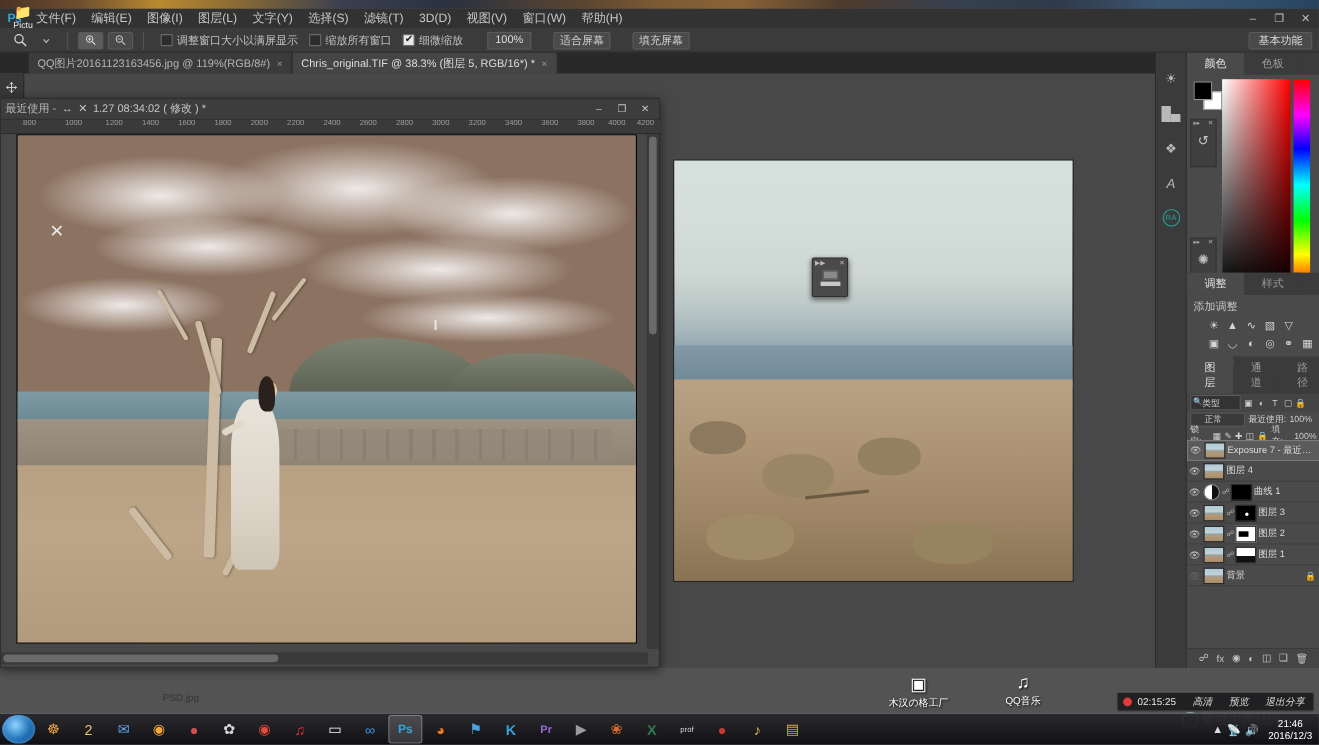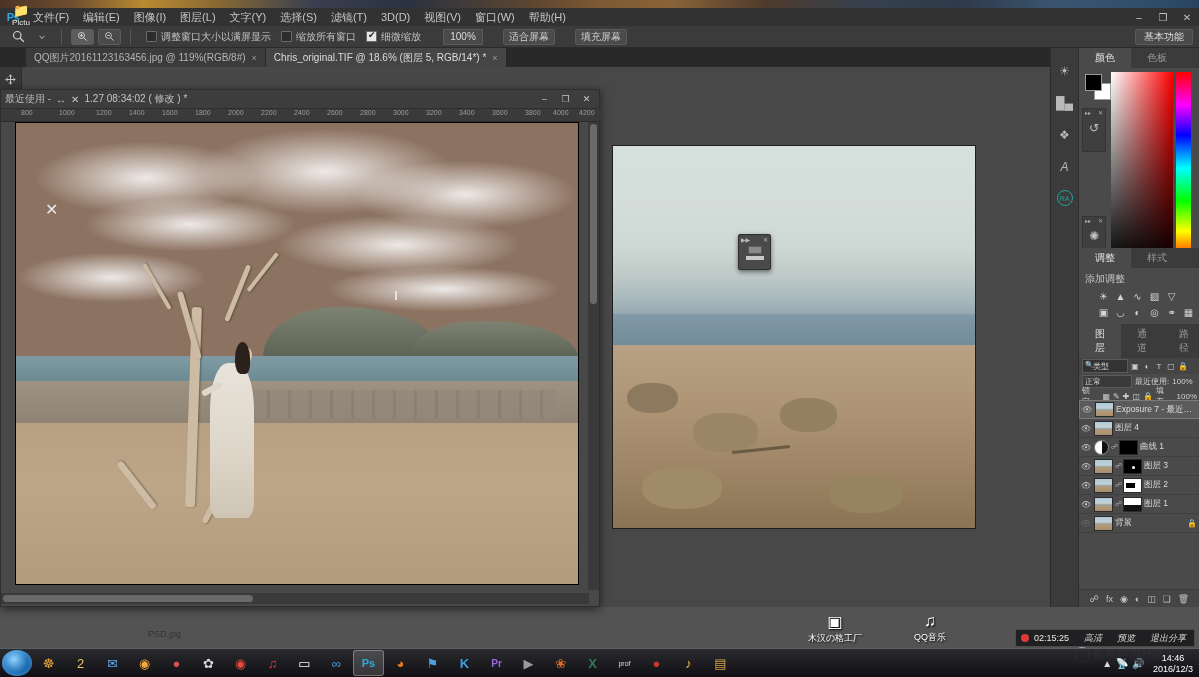--- a/index.html
+++ b/index.html
@@ -283,21 +283,21 @@
   .lp-filter { display:flex; align-items:center; gap:2px; height:16px; padding:1px 3px;
     background:#444; }
   .lp-kind { flex:0 0 46px; height:14px; background:#333; border:1px solid #5a5a5a;
     font-size:8px; color:#cfcfcf; display:flex; align-items:center; padding-left:10px;
     position:relative;}
   .lp-kind:before{content:"\1F50D"; position:absolute; left:2px; top:1px; font-size:7px;}
   .lp-fic { width:10px;height:12px;display:flex;align-items:center;justify-content:center;
     font-size:8px;color:#cfcfcf;}
   .lp-blend { display:flex; align-items:center; height:15px; padding:1px 3px; gap:3px;}
   .lp-blend-sel { flex:0 0 50px; height:13px; background:#3a3a3a; border:1px solid #5a5a5a;
-    font-size:8px; color:#d0d0d0; display:flex;align-items:center;padding-left:2px;}
+    font-size:8px; color:#d0d0d0; display:flex;align-items:center;padding-left:12px;}
   .lp-opa { font-size:8px; color:#cfcfcf; white-space:nowrap;}
   .lp-lock { display:flex; align-items:center; height:14px; padding:0 3px; gap:3px;
     font-size:8px; color:#cfcfcf;}
   .layer-list { position:absolute; left:0; top:62px; width:121px; height:172px;
     overflow:hidden; }
   .layer-row { height:19px; display:flex; align-items:center; gap:2px;
     border-bottom:1px solid #3f3f3f; padding-left:1px; }
   .layer-row.selected { background:#5b5b5b; border:1px solid #7a7a7a; }
   .eye { width:12px; text-align:center; font-size:8px; color:#ccc; }
   .thumb-mini { width:19px; height:15px; border:1px solid #2a2a2a; }
@@ -474,21 +474,21 @@
       <span>基本功能</span>
     </div>
   </div>
 
   <div class="tabstrip">
     <div class="doc-tab">
       <span>QQ图片20161123163456.jpg @ 119%(RGB/8#)</span>
       <span class="tab-close">×</span>
     </div>
     <div class="doc-tab active">
-      <span>Chris_original.TIF @ 18.6% (图层 5, RGB/14*) *</span>
+      <span>Chris_original.TIF @ 38.3% (图层 5, RGB/16*) *</span>
       <span class="tab-close">×</span>
     </div>
   </div>
 
   <div class="main-area">
 
     <div class="doc2">
       <div class="d2-sky-haze"></div>
       <div class="d2-sea"></div>
       <div class="d2-shore"></div>
@@ -827,19 +827,19 @@
     <div class="tb-item" style="color:#dcdcdc;font-size:7px">prof</div>
     <div class="tb-item" style="color:#c8382e">●</div>
     <div class="tb-item" style="color:#e8c24a">♪</div>
     <div class="tb-item" style="color:#d4a24a">▤</div>
 
     <div class="tray">
       <span class="tray-ic">▲</span>
       <span class="tray-ic">📡</span>
       <span class="tray-ic">🔊</span>
       <div class="clock">
-        <div>14:46</div>
+        <div>21:46</div>
         <div>2016/12/3</div>
       </div>
     </div>
   </div>
 
 </div>
 
 </body></html>

